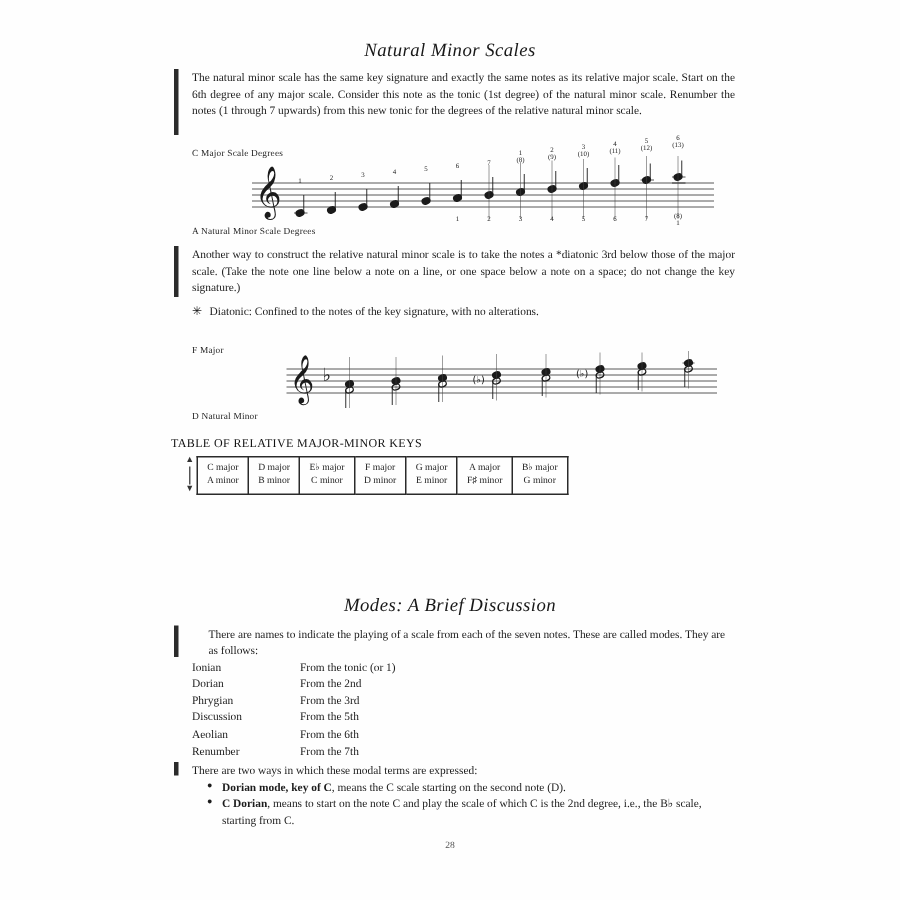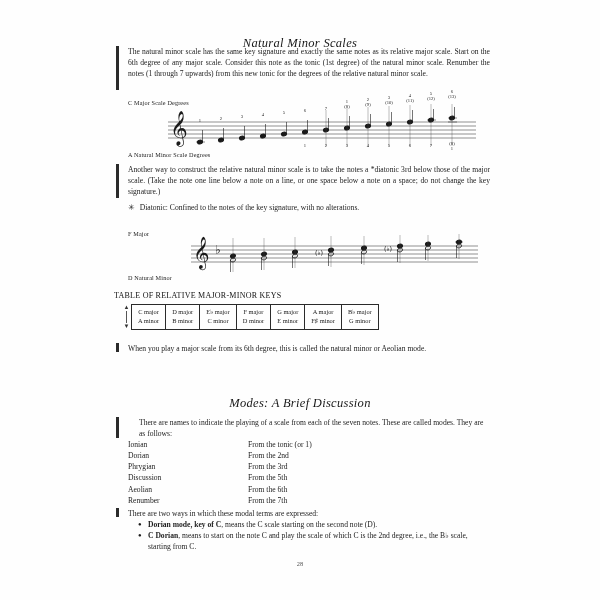--- a/index.html
+++ b/index.html
@@ -27,21 +27,21 @@
   .section-title {
     text-align: center;
     font-style: italic;
     font-size: 12.5px;
     letter-spacing: 0.3px;
     color: #181818;
     margin: 0;
     position: absolute;
     left: 0; right: 0;
   }
-  #title-natural-minor { top: 36px; }
+  #title-natural-minor { top: 26px; }
   #title-modes { top: 396px; }
 
   
   .para-block {
     position: absolute;
     display: flex;
     align-items: flex-start;
   }
   .marker {
     width: 3px;
@@ -138,21 +138,21 @@
     font-size: 7.6px;
     line-height: 11.1px;
     color: #1c1c1c;
     margin-left: 11px;
   }
   .modes-list {
     margin-top: 0px;
     font-size: 7.6px;
     line-height: 11.1px;
   }
-  .mode-row { display: flex; gap: 48px; }
+  .mode-row { display: flex; }
   .mode-name { width: 72px; color: #1c1c1c; }
   .mode-from { color: #1c1c1c; text-align: right; }
 
   
   .bullet-block {
     position: absolute;
     display: flex;
     align-items: flex-start;
   }
   .bullet-body { font-size: 7.6px; line-height: 11.1px; color: #1c1c1c; }
@@ -441,26 +441,20 @@
           </td>
           <td>
             <span class="major-row">B♭ major</span>
             <span class="minor-row">G minor</span>
           </td>
         </tr>
       </tbody>
     </table>
   </div>
 
-  <div class="para-block" style="left:116px; top:343px; width:374px;">
-    <div class="marker" style="height:9px;"></div>
-    <div class="para-body" style="width:362px;">
-      <p>When you play a major scale from its 6th degree, this is called the natural minor or Aeolian mode.</p>
-    </div>
-  </div>
 
 
   <div class="section-title" id="title-modes">Modes: A Brief Discussion</div>
 
   <div class="modes-block" style="left:116px; top:417px; width:374px;">
     <div class="marker" style="height:21px;"></div>
     <div style="width:362px;">
       <div class="modes-intro">There are names to indicate the playing of a scale from each of the seven notes. These are called modes. They are as follows:</div>
       <div class="modes-list">
         <div class="mode-row">

